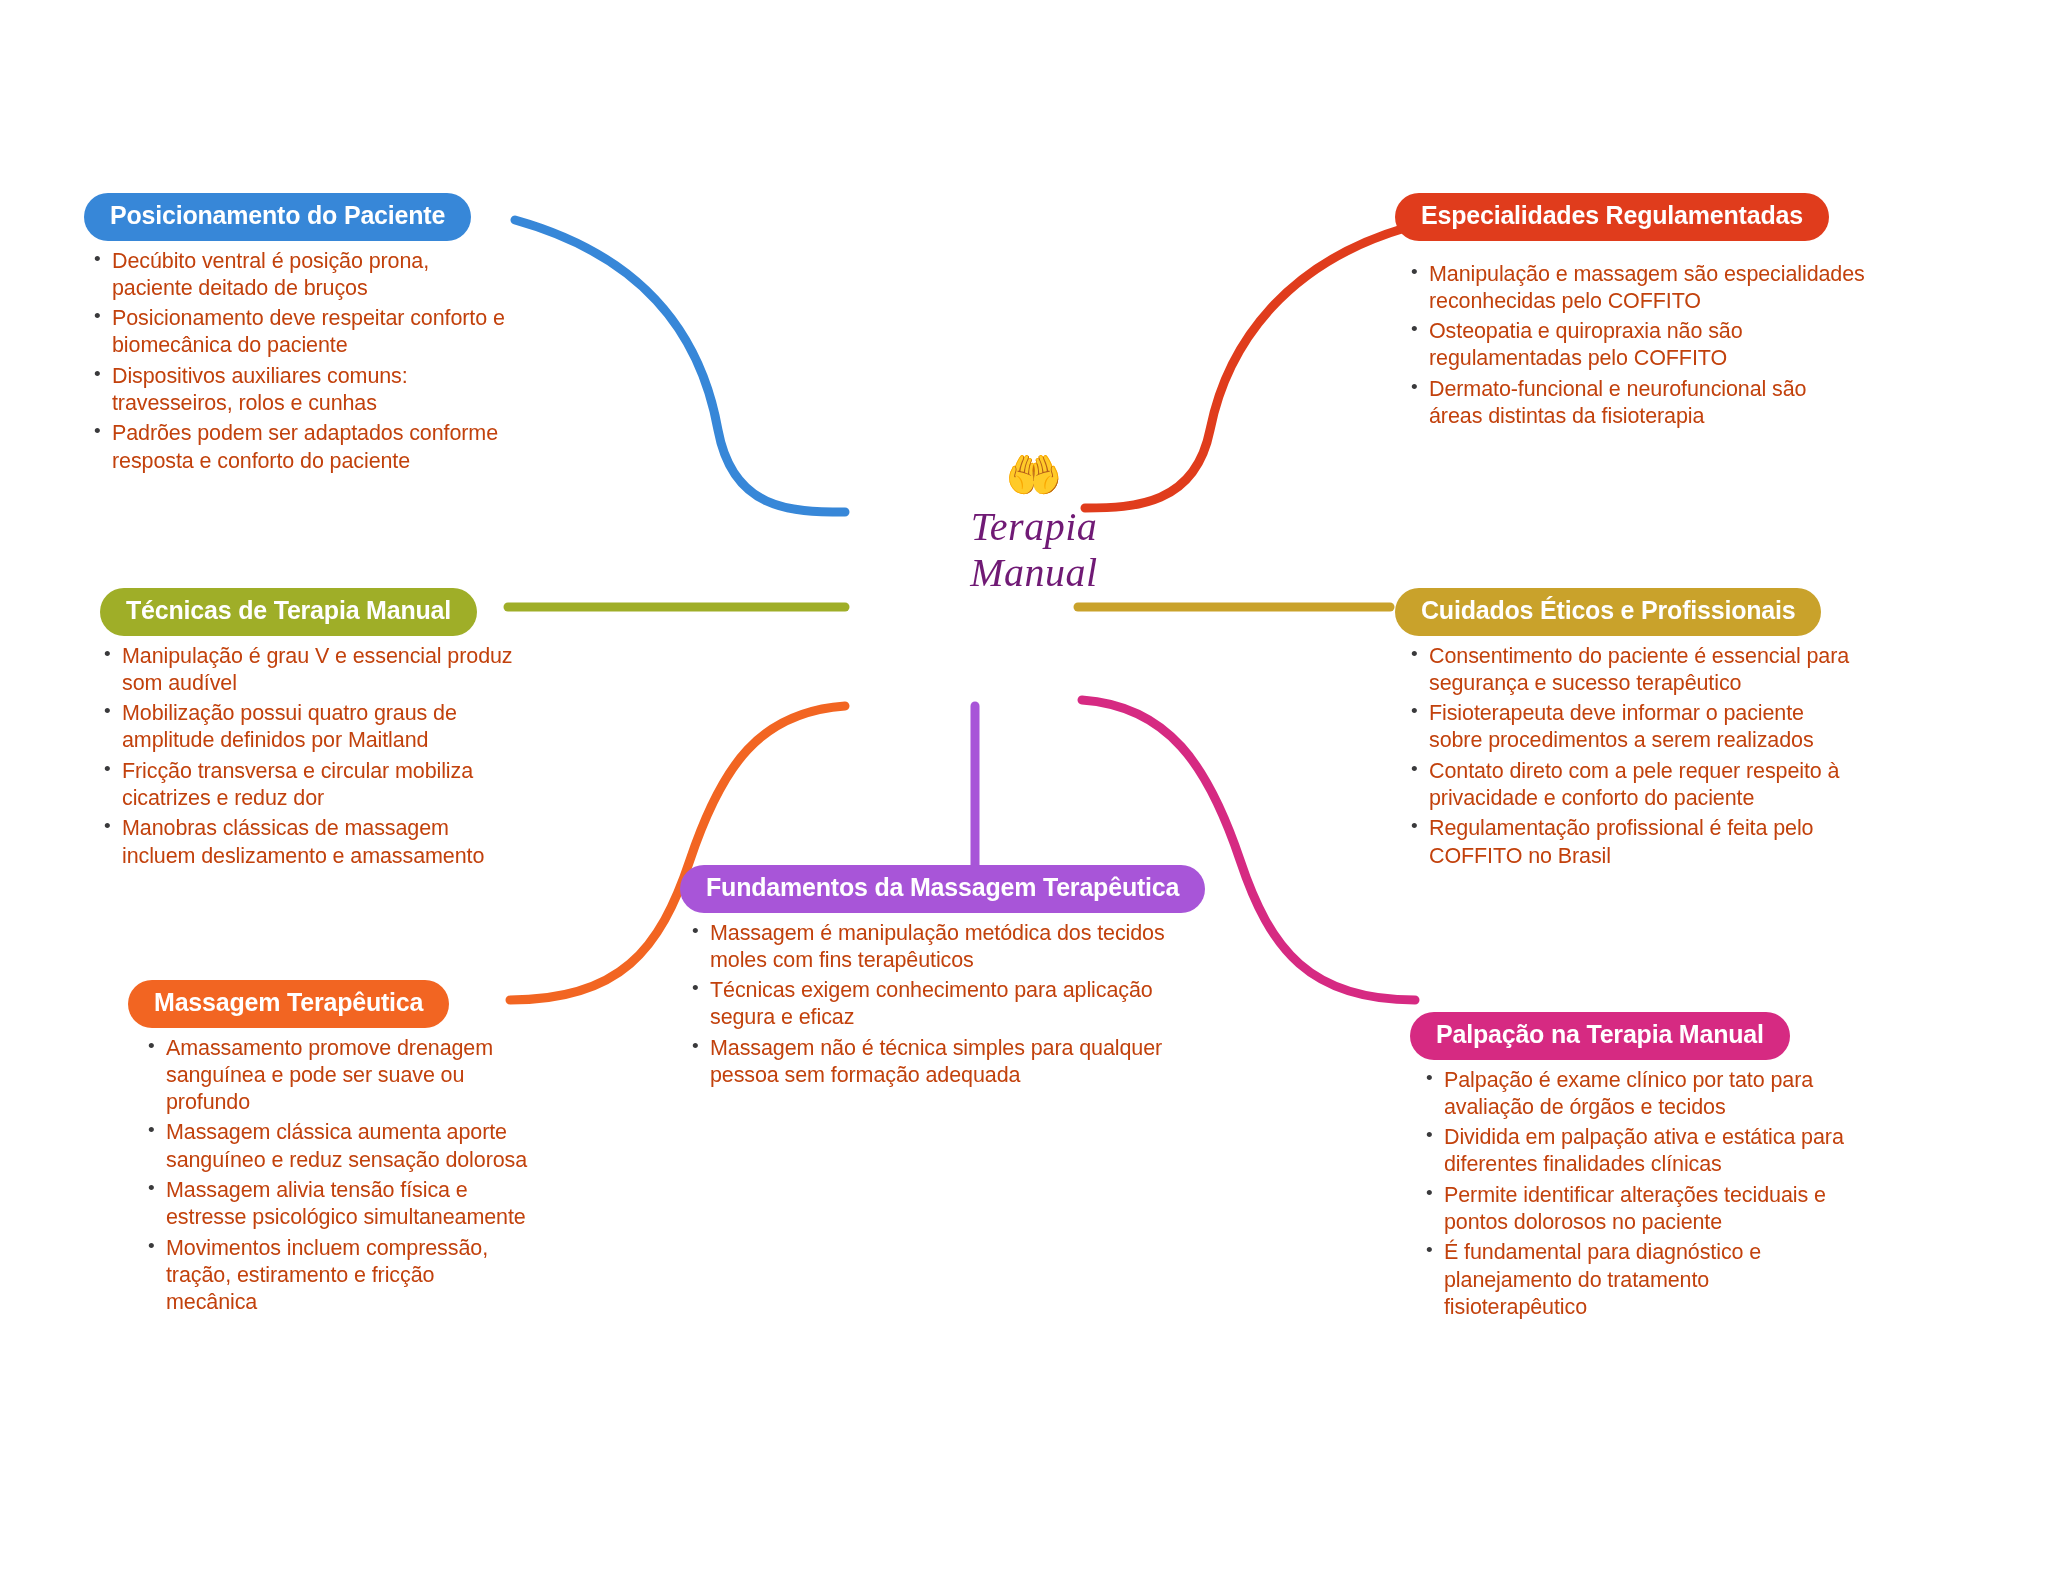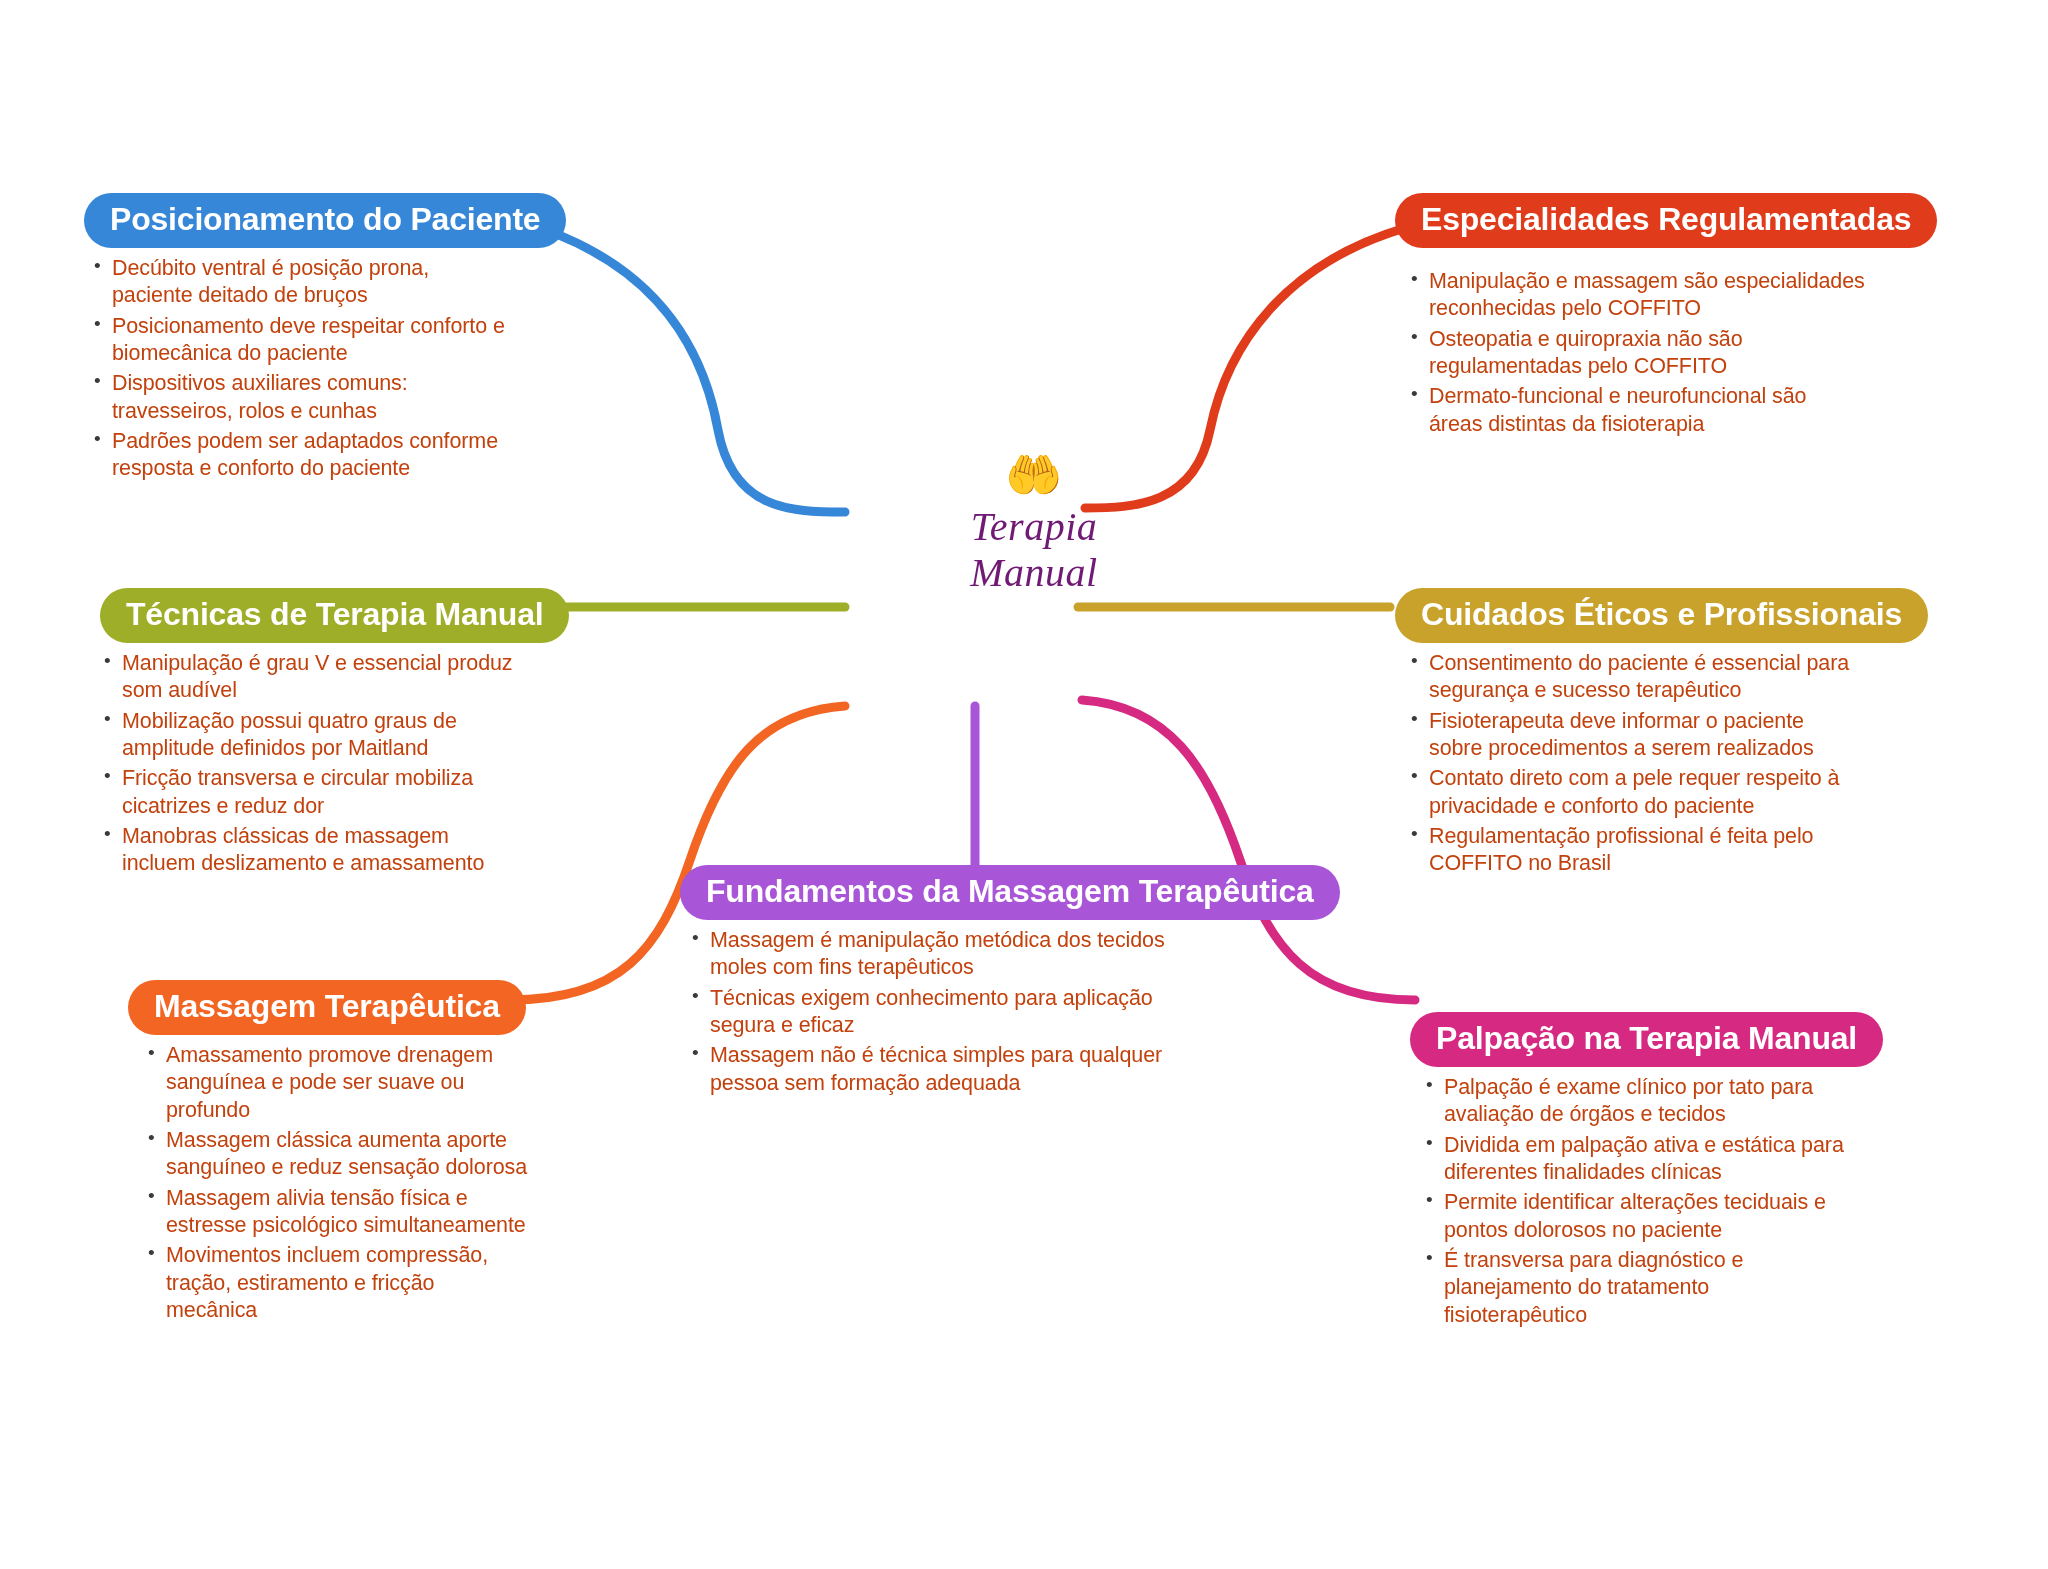--- a/index.html
+++ b/index.html
@@ -59,21 +59,21 @@
   
   .branch {
     position: absolute;
     z-index: 3;
   }
   .pill {
     display: inline-block;
     border-radius: 999px;
     padding: 9px 26px 11px 26px;
     color: #ffffff;
-    font-size: 32px;
+    font-size: 25px;
     font-weight: 700;
     letter-spacing: -0.2px;
     line-height: 1.1;
     white-space: nowrap;
   }
   .bullets {
     list-style: none;
     margin: 7px 0 0 0;
     padding: 0;
   }
@@ -206,17 +206,17 @@
       <li>Massagem não é técnica simples para qualquer pessoa sem formação adequada</li>
     </ul>
   </div>
 
   <div class="branch" id="branch-palpacao">
     <div class="pill" style="background:#d62a82">Palpação na Terapia Manual</div>
     <ul class="bullets">
       <li>Palpação é exame clínico por tato para avaliação de órgãos e tecidos</li>
       <li>Dividida em palpação ativa e estática para diferentes finalidades clínicas</li>
       <li>Permite identificar alterações teciduais e pontos dolorosos no paciente</li>
-      <li>É transversa para diagnóstico e planejamento do tratamento fisioterapêutico</li>
+      <li>É fundamental para diagnóstico e planejamento do tratamento fisioterapêutico</li>
     </ul>
   </div>
 
 </div>
 
 </body></html>

